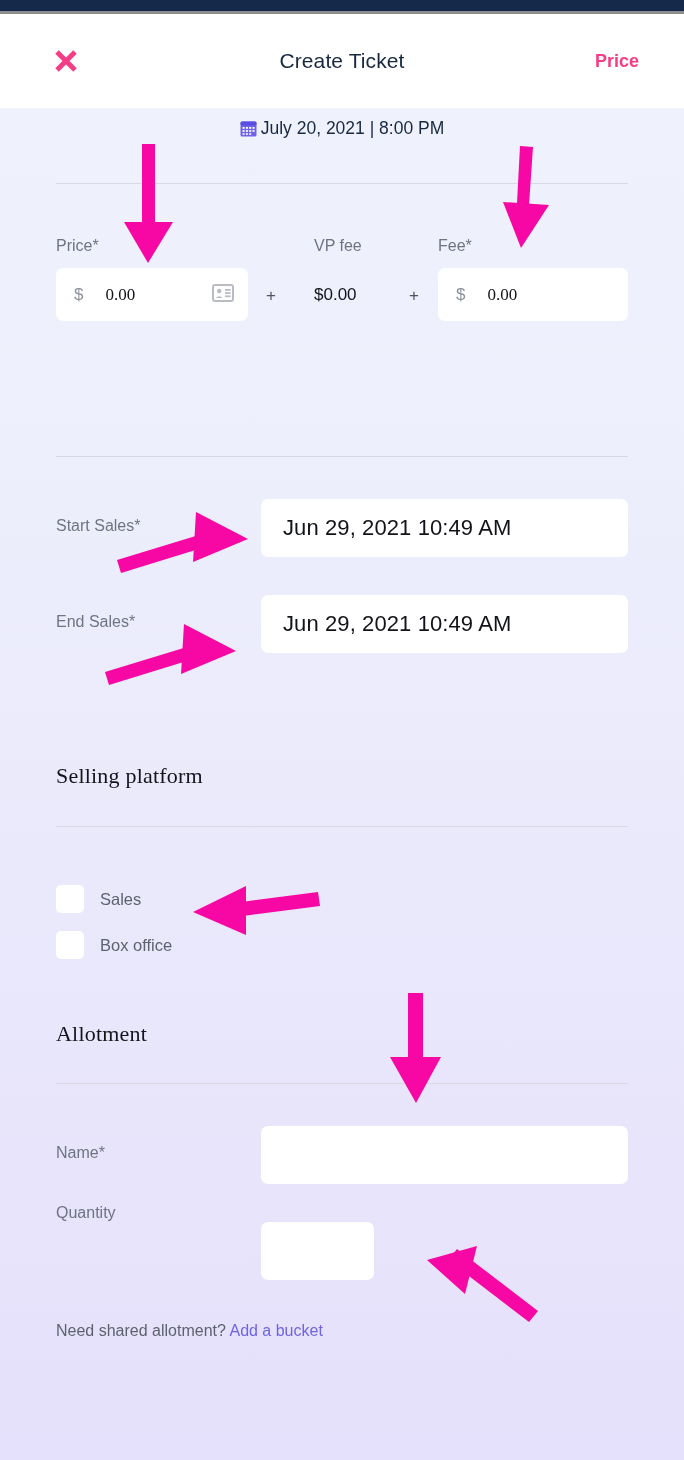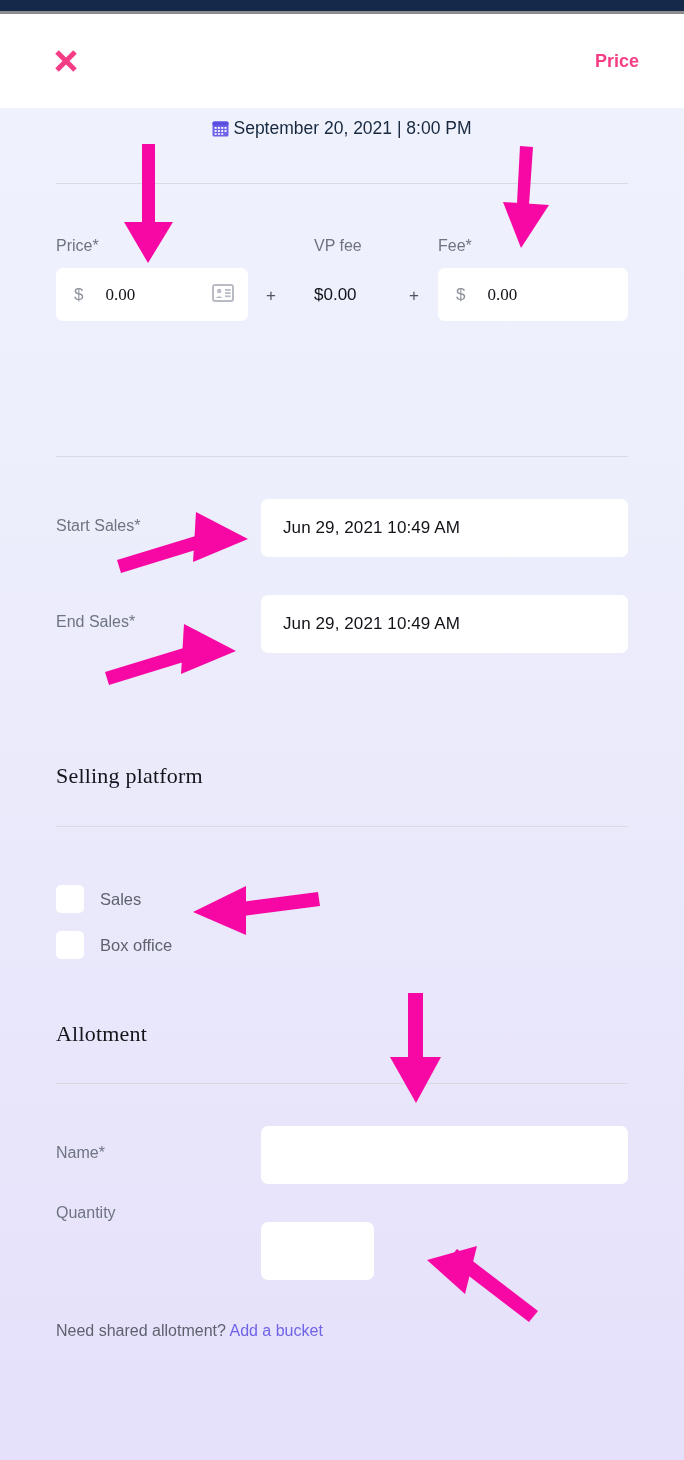--- a/index.html
+++ b/index.html
@@ -157,21 +157,21 @@
     color: #4f5460;
   }
   .vpfee-value {
     position: absolute;
     font-size: 17px;
     color: #12141a;
   }
 
   .date-value {
     color: #111319;
-    font-size: 17px;
+    font-size: 22px;
     margin-left: 22px;
     letter-spacing: .1px;
   }
 
   .section-title {
     position: absolute;
     font-size: 22px;
     color: #13151b;
     letter-spacing: .2px;
     font-family: Liberation Serif, serif;
@@ -225,20 +225,21 @@
   <div class="statusbar"></div>
   <div class="chrome-rule"></div>
 
   <div class="header">
     <button class="header-close" aria-label="close">
       <svg width="30" height="30" viewBox="0 0 30 30">
         <line x1="6" y1="6" x2="24" y2="24" stroke="#f53d86" stroke-width="5" stroke-linecap="butt"></line>
         <line x1="24" y1="6" x2="6" y2="24" stroke="#f53d86" stroke-width="5" stroke-linecap="butt"></line>
       </svg>
     </button>
+    <div class="header-title">Create Ticket</div>
     <button class="header-save">Price</button>
   </div>
 
   <div class="content">
 
     <div class="event-datetime">
       <span class="cal-icon">
         <svg width="17" height="17" viewBox="0 0 17 17">
           <rect x="0.5" y="1.5" width="16" height="15" rx="1.6" fill="#6f63e8"></rect>
           <rect x="0.5" y="1.5" width="16" height="4" rx="1.6" fill="#5a4de2"></rect>
@@ -249,21 +250,21 @@
             <rect x="12.5" y="7" width="2" height="1.8"></rect>
             <rect x="2.6" y="10.1" width="2" height="1.8"></rect>
             <rect x="5.9" y="10.1" width="2" height="1.8"></rect>
             <rect x="9.2" y="10.1" width="2" height="1.8"></rect>
             <rect x="12.5" y="10.1" width="2" height="1.8"></rect>
             <rect x="2.6" y="13.2" width="2" height="1.6"></rect>
             <rect x="5.9" y="13.2" width="2" height="1.6"></rect>
             <rect x="9.2" y="13.2" width="2" height="1.6"></rect>
           </g>
         </svg>
-      </span><span>September 20, 2021  |  8:00 PM</span>
+      </span><span>July 20, 2021  |  8:00 PM</span>
     </div>
 
     <div class="rule" style="top:75px"></div>
 
     <div class="fld-label" style="top:129px; left:56px;">Price*</div>
     <div class="fld-label" style="top:129px; left:314px;">VP fee</div>
     <div class="fld-label" style="top:129px; left:438px;">Fee*</div>
 
     <div class="input-box" style="top:160px; left:56px; width:192px; height:53px;">
       <span class="dollar">$</span>

